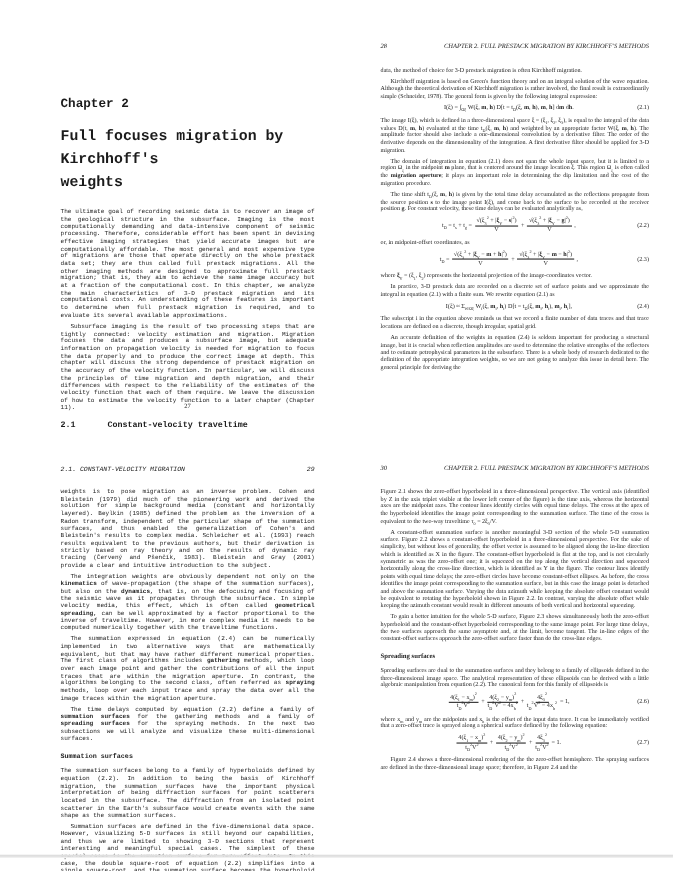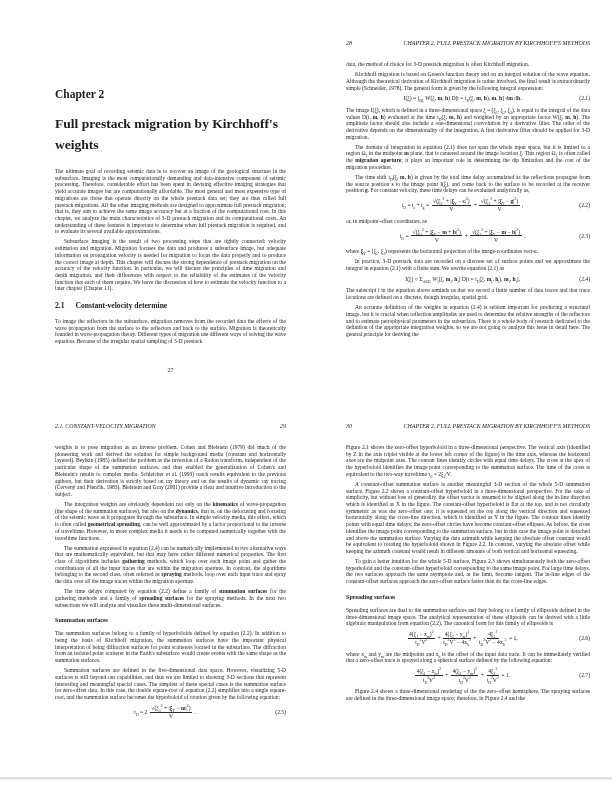--- a/index.html
+++ b/index.html
@@ -8,41 +8,41 @@
     font-family:"Liberation Serif","DejaVu Serif",serif;color:#1b1b1b;
     overflow:hidden;margin:0 auto;
   }
   .page{position:absolute;width:306px;height:396px;overflow:hidden;background:#ffffff;}
   #page27{left:0;top:0;}
   #page28{left:306px;top:0;}
   #page29{left:0;top:396px;}
   #page30{left:306px;top:396px;}
 
   .textblock{position:absolute;top:0;}
-  #page27 .textblock,#page29 .textblock{left:55px;width:231px;}
+  #page27 .textblock,#page29 .textblock{left:55px;width:231px;font-family:Liberation Mono, monospace;}
   #page28 .textblock,#page30 .textblock{left:40px;width:244px;}
   #page28 .textblock,#page30 .textblock{top:0;}
 
   .runhead{display:flex;justify-content:space-between;align-items:baseline;
     font-style:italic;font-size:5.9px;line-height:7px;}
   #page28 .runhead{margin-top:40px;}
   #page29 .runhead,#page30 .runhead{margin-top:27px;}
   .runhead .rh-num{font-style:italic;}
   .headgap{height:14px;}
 
   .chapterlabel{font-size:11.5px;font-weight:bold;margin-top:88px;}
   .chaptertitle{font-size:13.5px;font-weight:bold;line-height:21px;margin-top:13px;}
   .titlegap{height:13px;}
 
   p.body{font-size:5.5px;line-height:6.7px;text-align:justify;margin:0 0 3.4px 0;}
   p.ind{text-indent:9px;}
   p.last{margin-bottom:0;}
 
   .section{font-size:7.6px;font-weight:bold;margin:9px 0 8px 0;}
-  .section .secnum{margin-right:11px;}
+  .section .secnum{margin-right:29px;}
   .subhead{font-size:6.1px;font-weight:bold;margin:9px 0 7px 0;}
 
   .eqrow{display:flex;align-items:center;margin:4px 0 5px 0;font-size:5.6px;line-height:6.6px;}
   .eqbody{flex:1;display:flex;justify-content:center;align-items:center;gap:2.5px;text-align:center;flex-wrap:nowrap;}
   .frac{display:inline-flex;flex-direction:column;align-items:center;line-height:6.4px;}
   .frac .fn{border-bottom:0.6px solid #2a2a2a;padding:0 1.5px 0.5px 1.5px;}
   .frac .fd{padding-top:0.5px;}
   .eqno{font-size:5.6px;white-space:nowrap;}
   sub,sup{font-size:0.68em;line-height:0;}
   b{font-weight:bold;}
@@ -55,28 +55,28 @@
 </style>
 </head>
 <body>
 
 <div class="sheet">
 
   <div class="page" id="page27">
     <div class="textblock">
       <div class="chapterlabel">Chapter 2</div>
       <div class="chaptertitle">
-        <span>Full prestack migration by Kirchhoff's</span><br>
+        <span>Full focuses migration by Kirchhoff's</span><br>
         <span>weights</span>
       </div>
       <div class="titlegap"></div>
       <p class="body">The ultimate goal of recording seismic data is to recover an image of the geological structure in the subsurface. Imaging is the most computationally demanding and data-intensive component of seismic processing.  Therefore, considerable effort has been spent in devising effective imaging strategies that yield accurate images but are computationally affordable.  The most general and most expensive type of migrations are those that operate directly on the whole prestack data set; they are thus called full prestack migrations. All the other imaging methods are designed to approximate full prestack migration; that is, they aim to achieve the same image accuracy but at a fraction of the computational cost.  In this chapter, we analyze the main characteristics of 3-D prestack migration and its computational costs. An understanding of these features is important to determine when full prestack migration is required, and to evaluate its several available approximations.</p>
       <p class="body ind">Subsurface imaging is the result of two processing steps that are tightly connected: velocity estimation and migration.  Migration focuses the data and produces a subsurface image, but adequate information on propagation velocity is needed for migration to focus the data properly and to produce the correct image at depth.  This chapter will discuss the strong dependence of prestack migration on the accuracy of the velocity function. In particular, we will discuss the principles of time migration and depth migration, and their differences with respect to the reliability of the estimates of the velocity function that each of them require. We leave the discussion of how to estimate the velocity function to a later chapter (Chapter 11).</p>
       <div class="section">
-        <span class="secnum">2.1</span><span>Constant-velocity determine</span>
+        <span class="secnum">2.1</span><span>Constant-velocity traveltime</span>
       </div>
       <p class="body last">To image the reflectors in the subsurface, migration removes from the recorded data the effects of the wave propagation from the surface to the reflectors and back to the surface. Migration is theoretically founded in wave-propagation theory. Different types of migration use different ways of solving the wave equation. Because of the irregular spatial sampling of 3-D prestack</p>
     </div>
     <div class="pagenum">27</div>
   </div>
 
   <div class="page" id="page28">
     <div class="textblock">
       <div class="runhead">
         <span class="rh-num">28</span>

